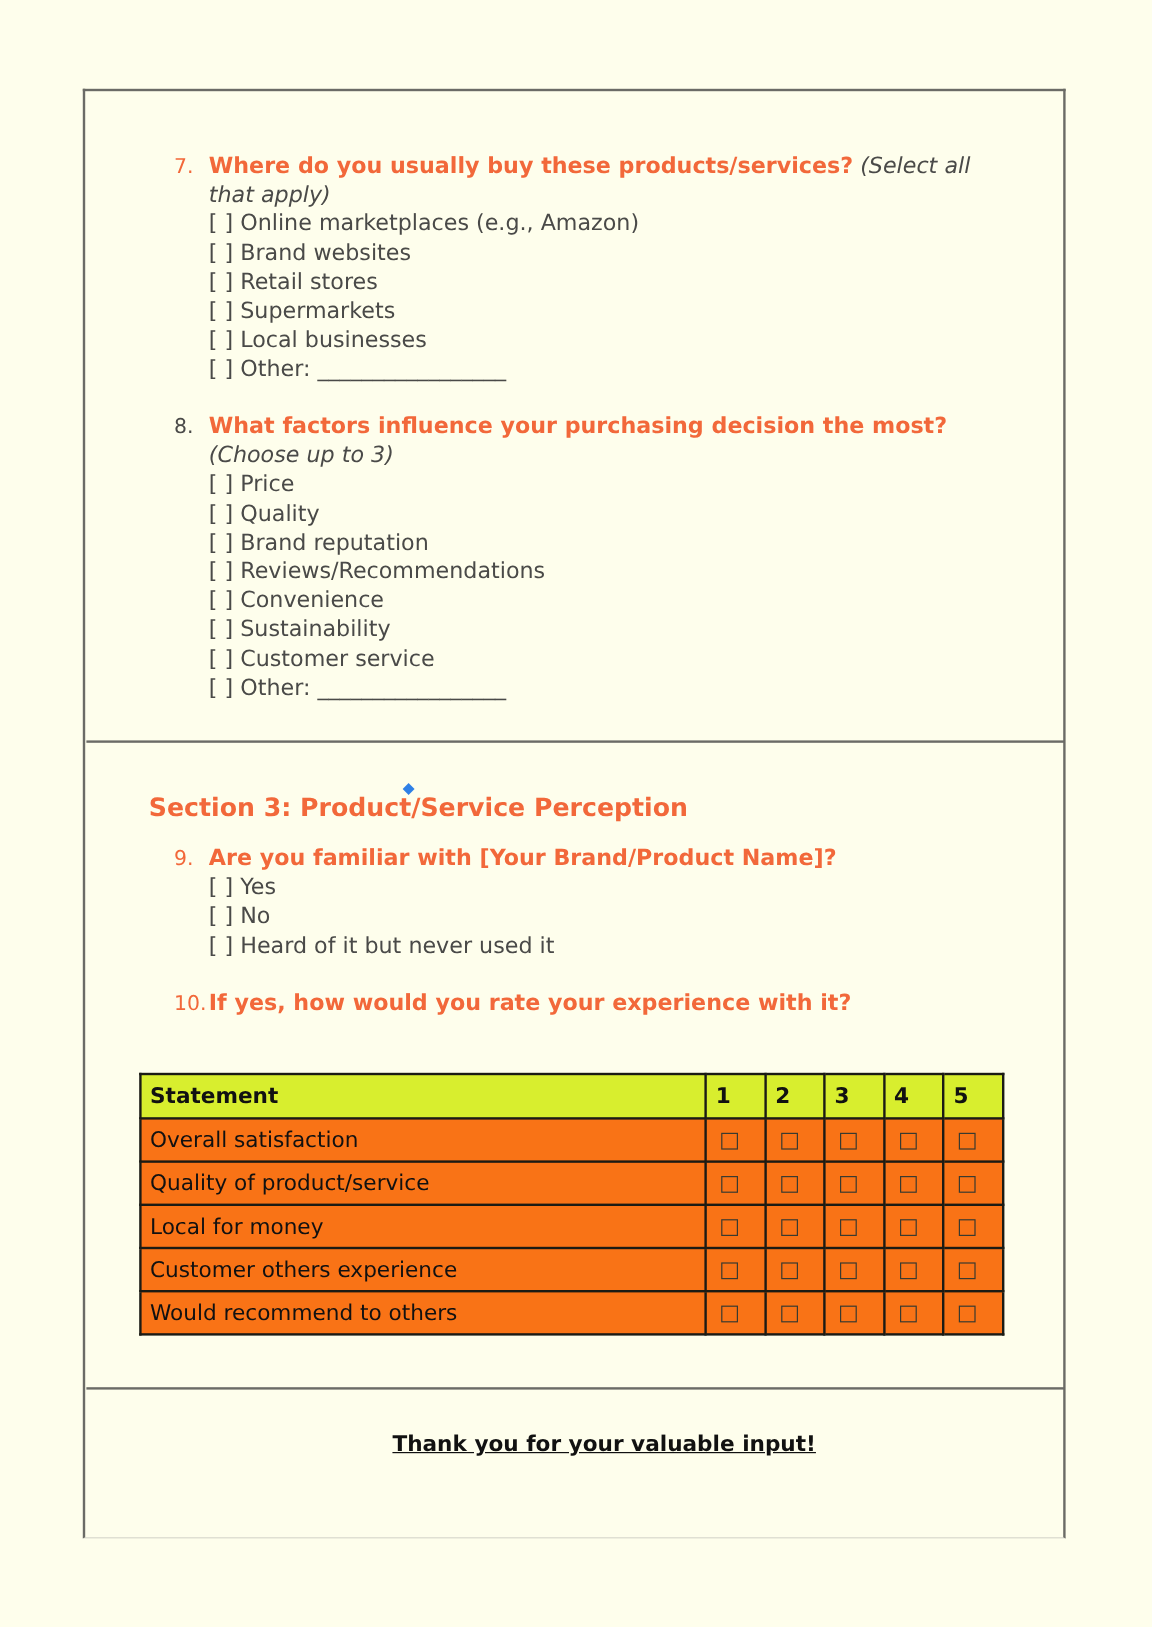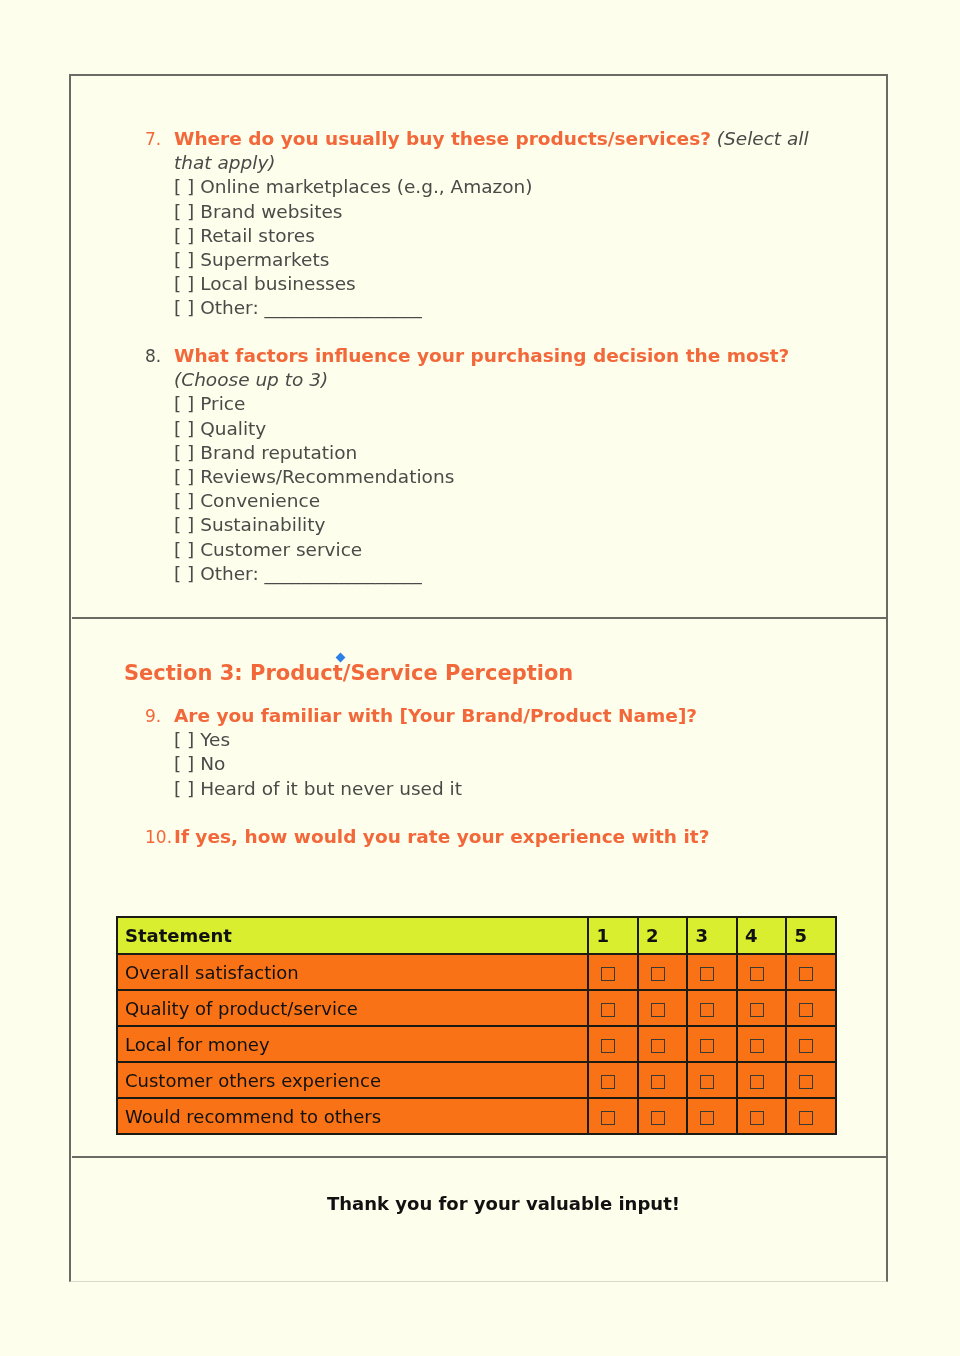--- a/index.html
+++ b/index.html
@@ -84,21 +84,21 @@
       margin-left: 2px;
     }
     .section-title {
       color: #f2683a;
       font-weight: bold;
       font-size: 21px;
     }
     table.rating {
       position: absolute;
       left: 116px;
-      top: 916px;
+      top: 894px;
       width: 721px;
       border-collapse: collapse;
       font-size: 18px;
       color: #111;
     }
     table.rating th, table.rating td {
       border: 2px solid #1b1b14;
       height: 34px;
       padding: 0 0 0 7px;
       text-align: left;
@@ -123,20 +123,21 @@
     }
     .thanks {
       position: absolute;
       left: 72px;
       width: 863px;
       top: 1193px;
       text-align: center;
       font-weight: bold;
       font-size: 18px;
       color: #111;
+      text-decoration: underline;
     }
   </style>
 </head>
 <body>
 
 <div class="page-box"></div>
 
 <div class="q-block" style="top:127px;">
   <div class="q-row">
     <span class="q-num orange">7.</span>

